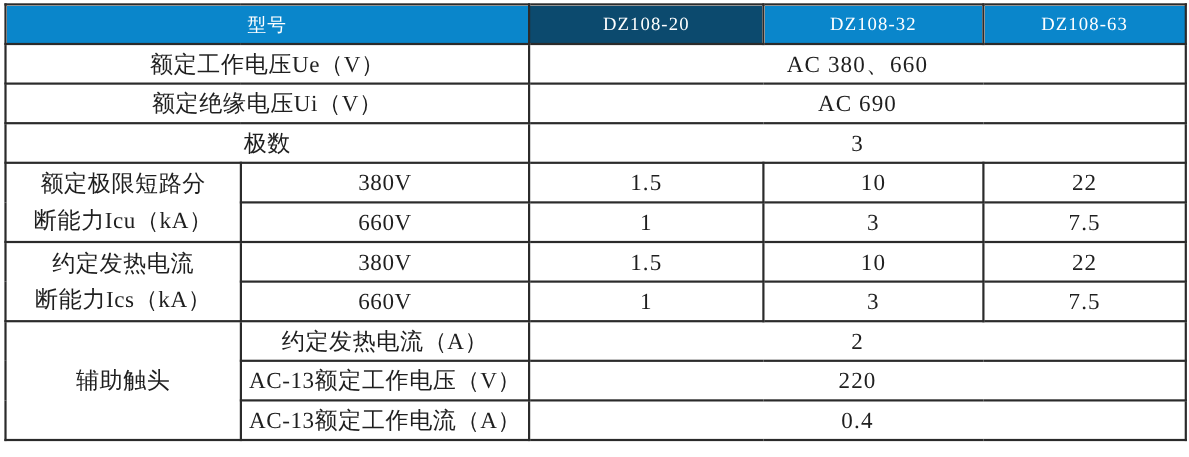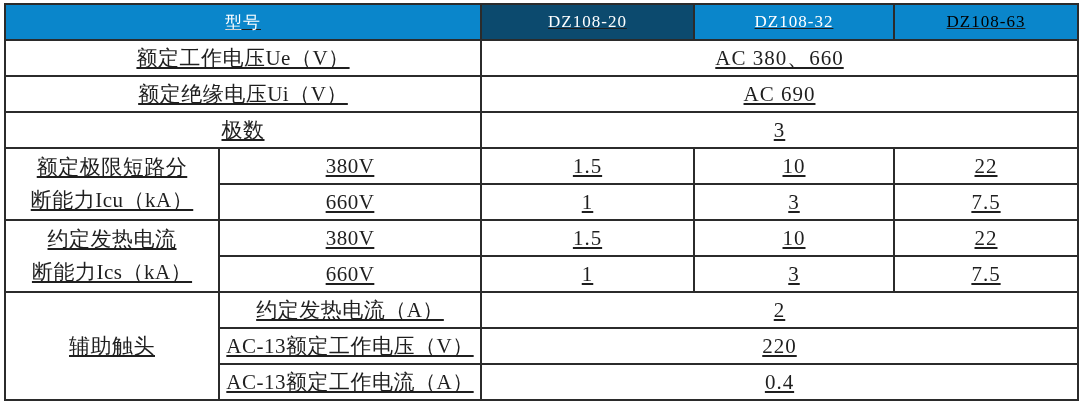--- a/index.html
+++ b/index.html
@@ -13,21 +13,20 @@
     box-sizing: border-box;
     padding: 3px 4px;
     font-family: "Liberation Serif", "DejaVu Serif", serif;
     color: #1f1f1f;
   }
   table.spec {
     border-collapse: collapse;
     table-layout: fixed;
     width: 1073px;
     height: 334px;
-    text-decoration: underline;
   }
   table.spec td, table.spec th {
     border: 2px solid #2b2b2b;
     padding: 0;
     text-align: center;
     vertical-align: middle;
     font-size: 21px;
     font-weight: normal;
     height: 34px;
     overflow: hidden;
@@ -58,21 +57,21 @@
     <col style="width:262px">
     <col style="width:213px">
     <col style="width:200px">
     <col style="width:184px">
   </colgroup>
   <tbody>
     <tr>
       <th class="hdr" colspan="2" style="background: rgb(10, 134, 203); color: rgb(255, 255, 255);">型号</th>
       <th class="hdr" style="background: #0c4a6e; color: rgb(255, 255, 255);">DZ108-20</th>
       <th class="hdr" style="background: rgb(10, 134, 203); color: rgb(255, 255, 255); margin-top: 32px;">DZ108-32</th>
-      <th class="hdr" style="background: rgb(10, 134, 203); color: #000000;">DZ108-63</th>
+      <th class="hdr" style="background: rgb(10, 134, 203); color: #ffffff;">DZ108-63</th>
     </tr>
 
     <tr>
       <td class="lbl" colspan="2">额定工作电压Ue（V）</td>
       <td class="val" colspan="3">AC 380、660</td>
     </tr>
 
     <tr>
       <td class="lbl" colspan="2">额定绝缘电压Ui（V）</td>
       <td class="val" colspan="3">AC 690</td>

